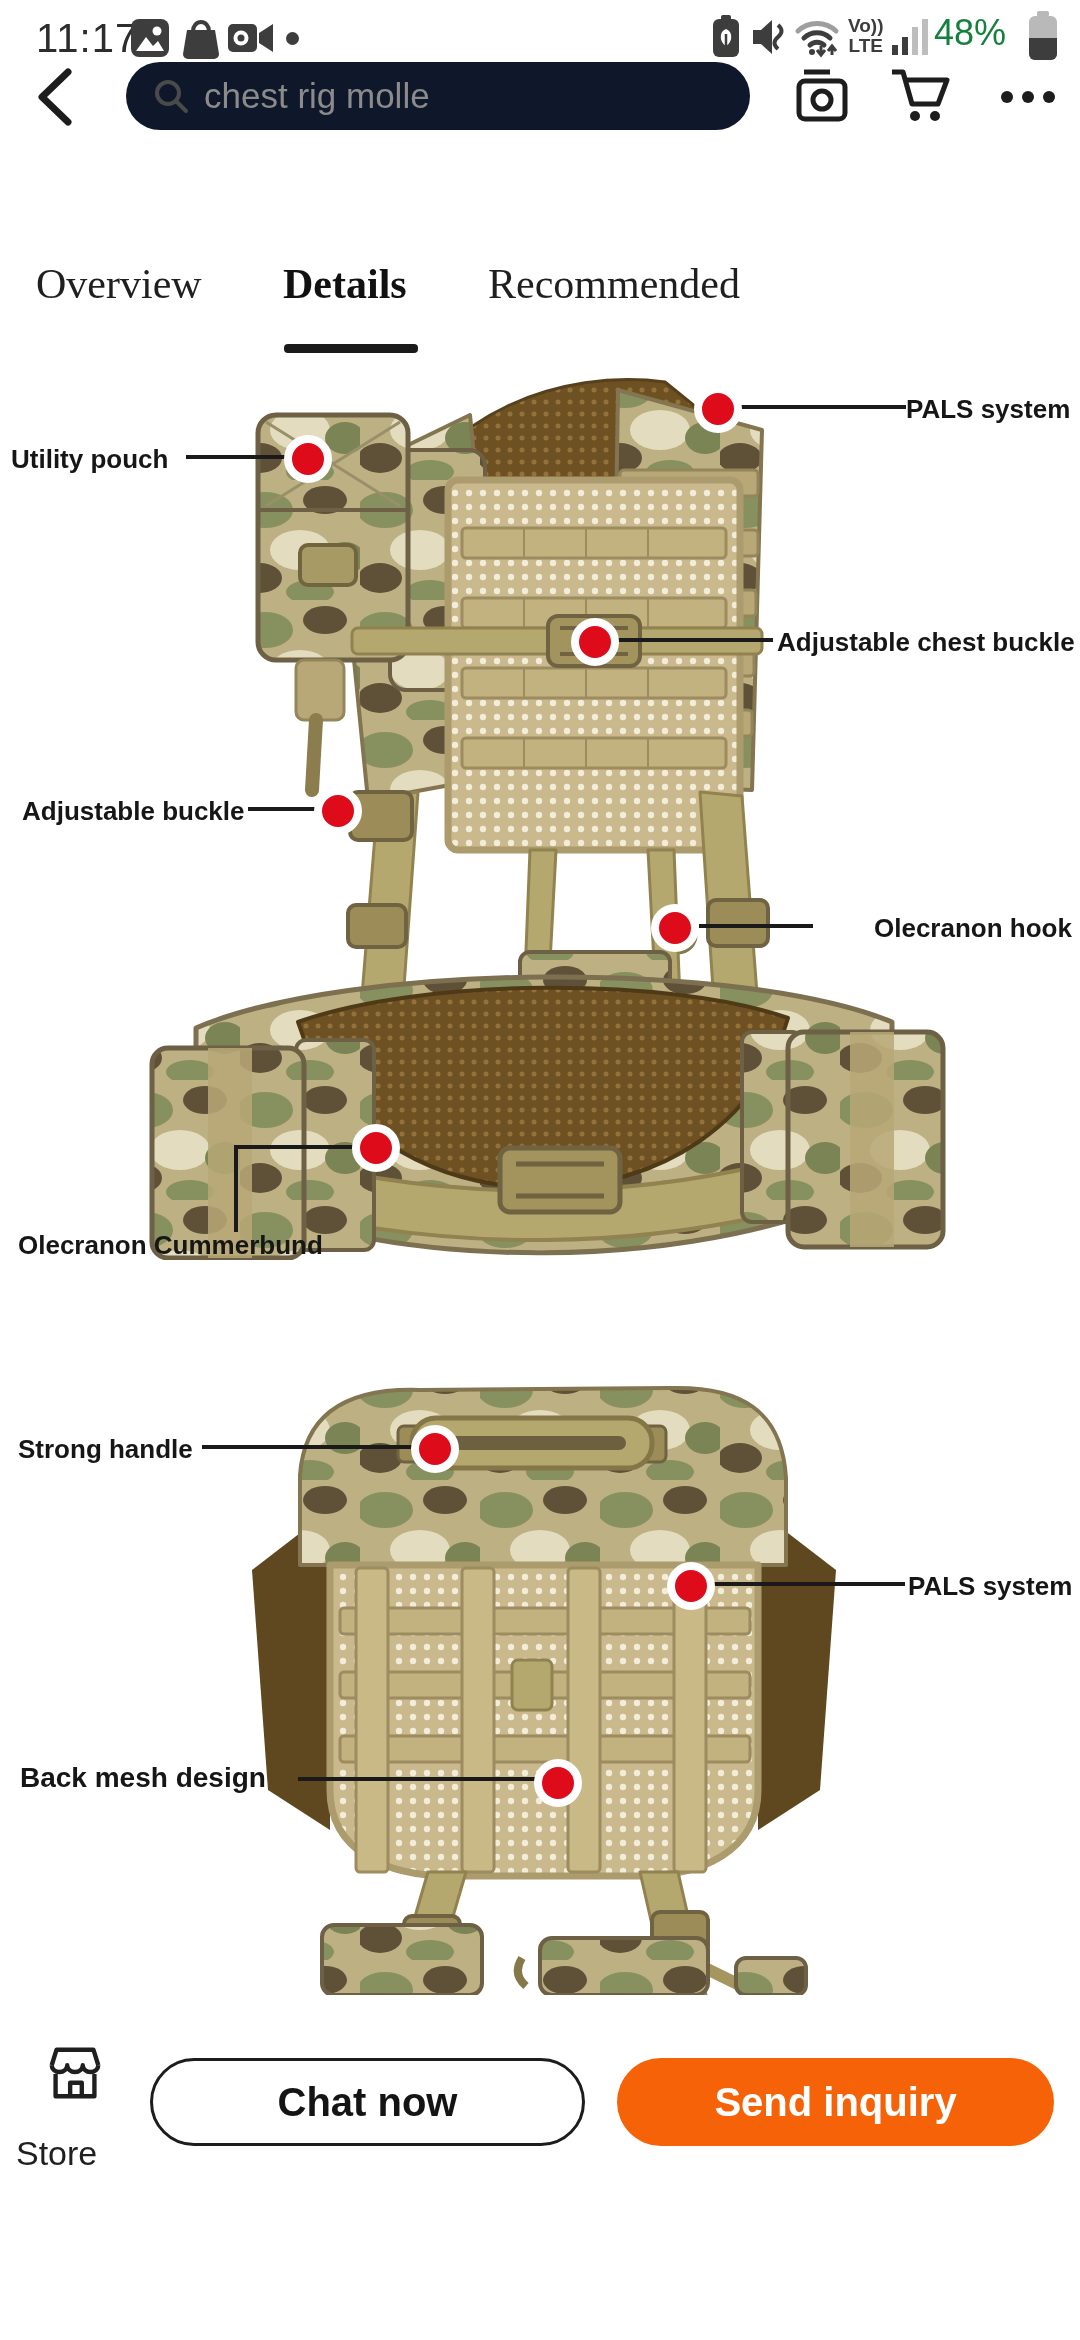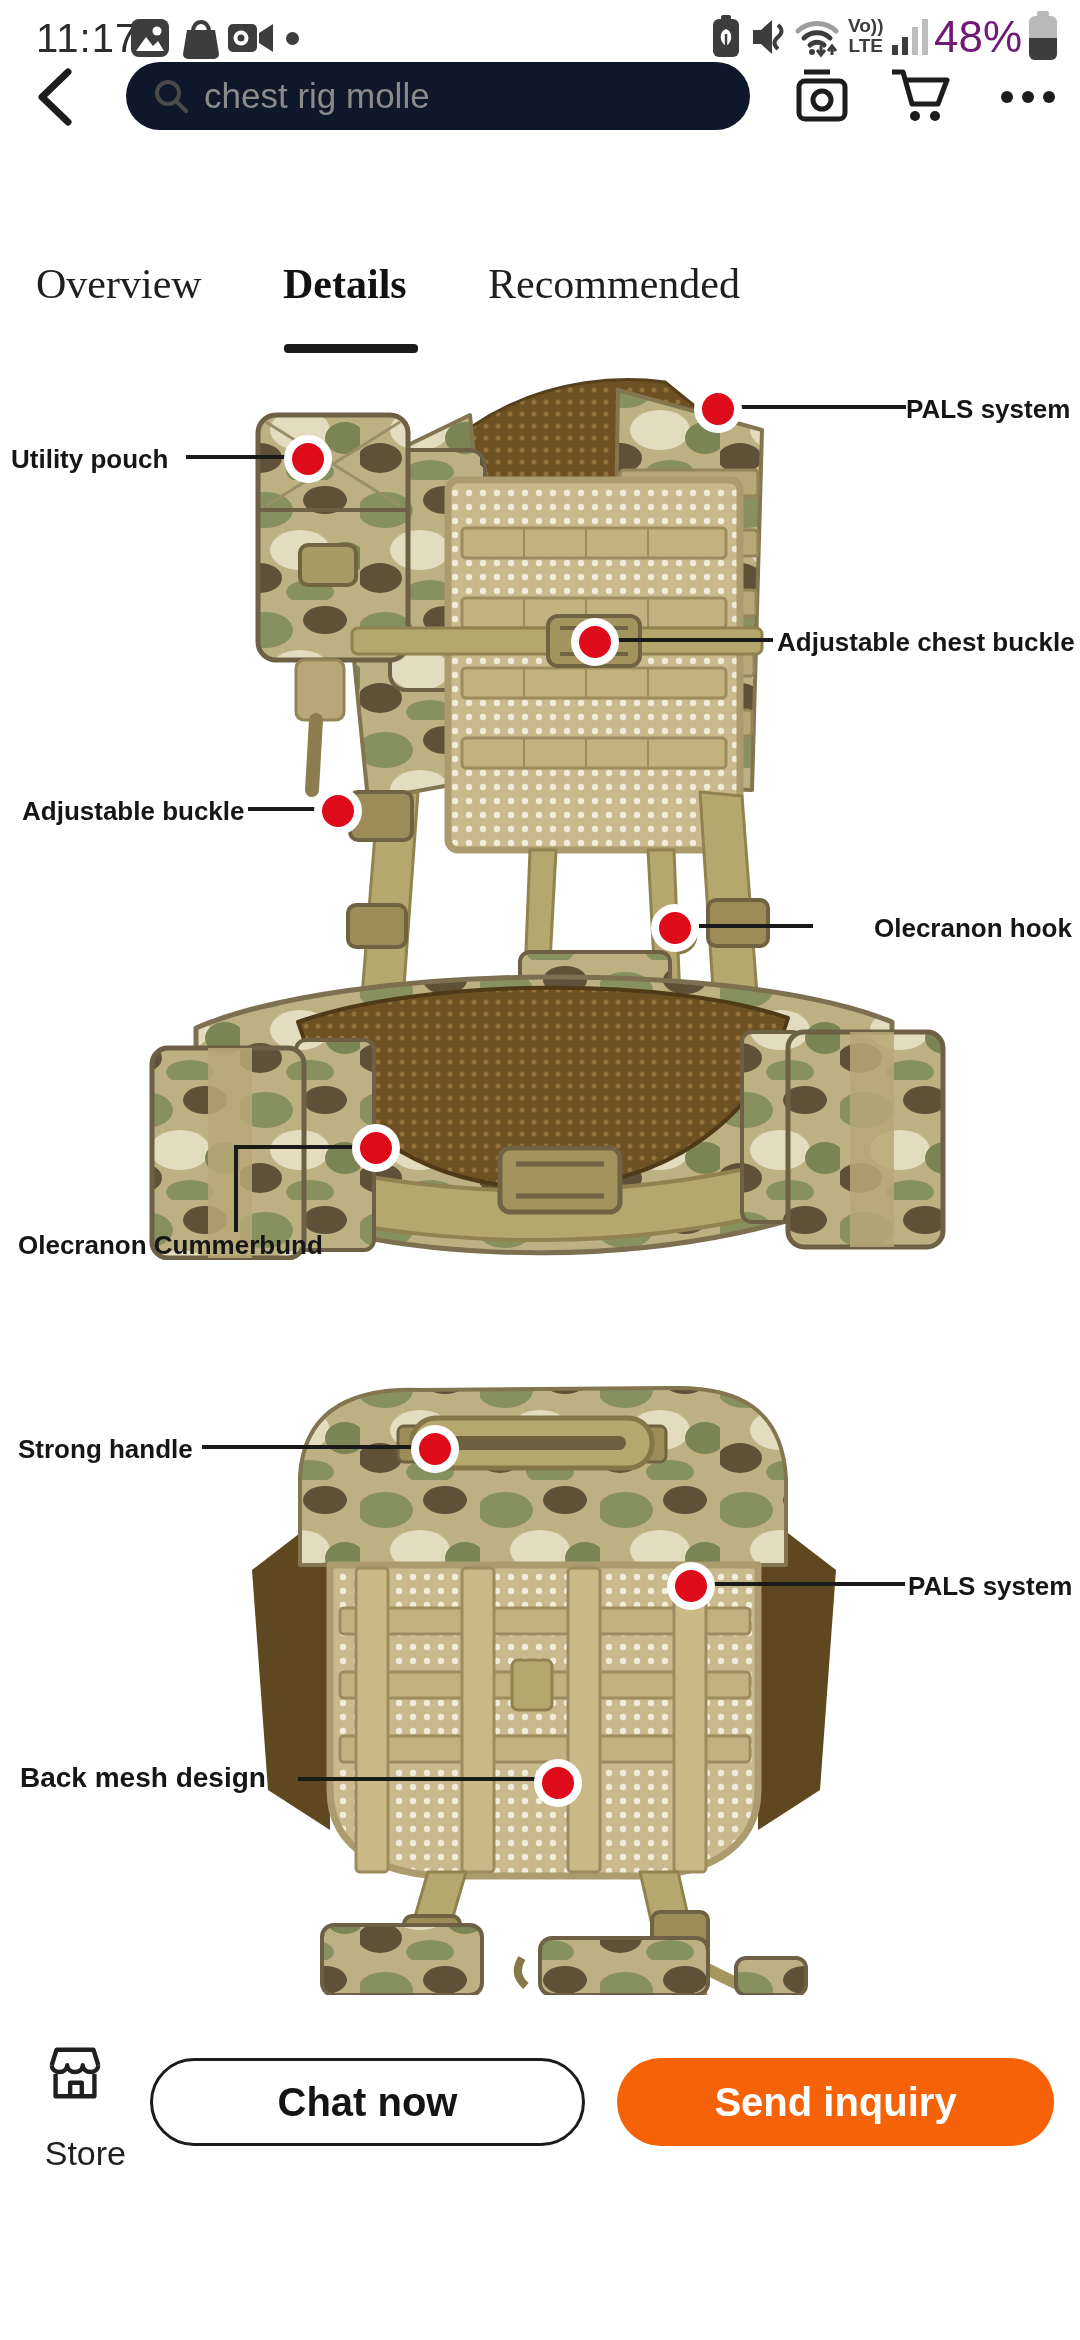--- a/index.html
+++ b/index.html
@@ -2,21 +2,21 @@
 <html><head>
 <meta charset="utf-8">
 <style>
   html,body { margin:0; padding:0; background:#fff; }
   .page { position:relative; width:1080px; height:2184px; background:#fff; overflow:hidden;
           font-family:"Liberation Sans", sans-serif; }
   .abs { position:absolute; }
 
   
   .time { left:36px; top:16px; font-size:40px; color:#2d2d2d; letter-spacing:1px; }
-  .pct  { left:934px; top:12px; font-size:44px; color:#701a75; }
+  .pct  { left:934px; top:12px; font-size:36px; color:#15803d; }
   .volte { left:848px; top:16px; font-size:19px; font-weight:700; color:#3d3d3d; line-height:20px; text-align:center; }
 
   
   .search-pill { left:126px; top:62px; width:624px; height:68px; border-radius:34px;
                  background:#0f172a; display:flex; align-items:center; gap:14px; padding-left:26px; box-sizing:border-box; }
   .search-text { font-size:35px; color:#8b8b8b; }
   .more-dots { left:1000px; top:90px; }
 
   
   .tab { top:260px; font-size:42px; color:#1f1f1f; font-weight:500;font-family:Liberation Serif, serif; }
@@ -30,21 +30,21 @@
   .ann-vline { position:absolute; background:#1a1a1a; width:4px;  z-index:4; }
   .ann-dot   { position:absolute; width:48px; height:48px; border-radius:50%;
                background:#de0b1b; border:8px solid #fff; box-sizing:border-box; z-index:6; }
 
   
   .footer-bar { left:0; top:1995px; width:1080px; height:209px; background:#fff; }
   .btn { position:absolute; top:2058px; height:88px; border-radius:44px; display:flex;
          align-items:center; justify-content:center; font-size:40px; font-weight:600; box-sizing:border-box; }
   .btn-chat { left:150px; width:435px; background:#fff; border:3px solid #1c1c1c; color:#141414; }
   .btn-inquiry { left:617px; width:437px; background:#f56207; color:#fff; border:none; }
-  .store-label { left:26px; top:2134px; width:100px; text-align:right; font-size:34px; color:#1f1f1f; }
+  .store-label { left:16px; top:2134px; width:100px; text-align:left; font-size:34px; color:#1f1f1f; }
 
   
   .nav-bar { left:0; top:2204px; width:1080px; height:136px; background:#000; }
 </style>
 </head>
 <body>
 
 <div class="page">
 
   <div>

